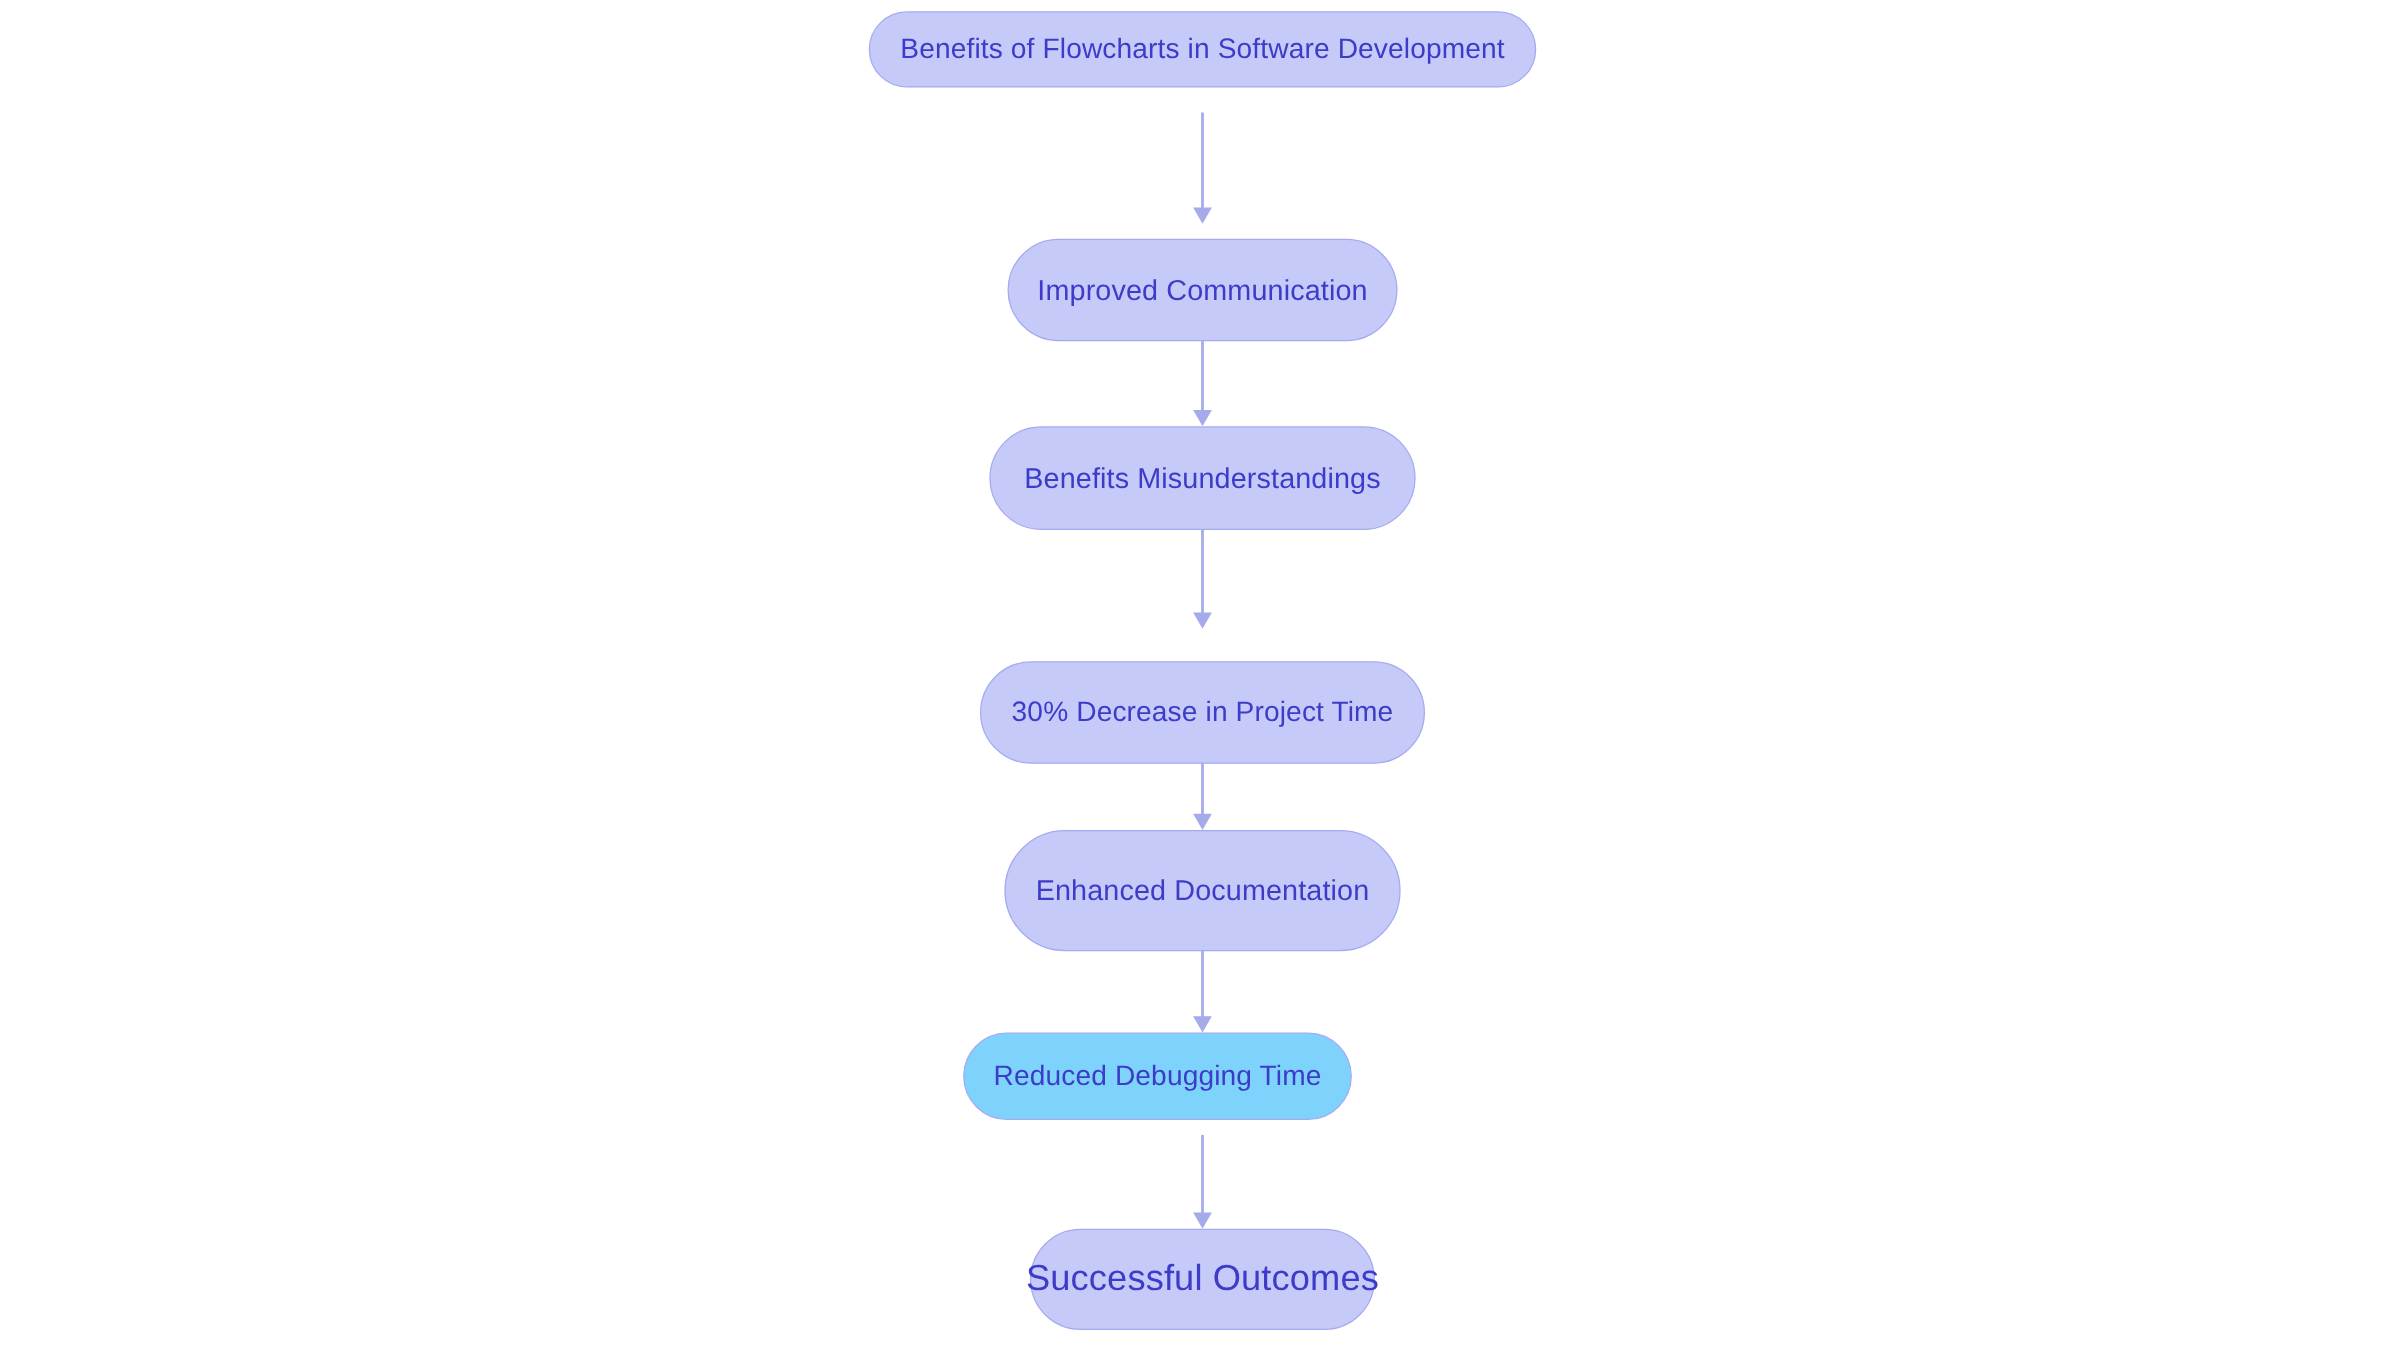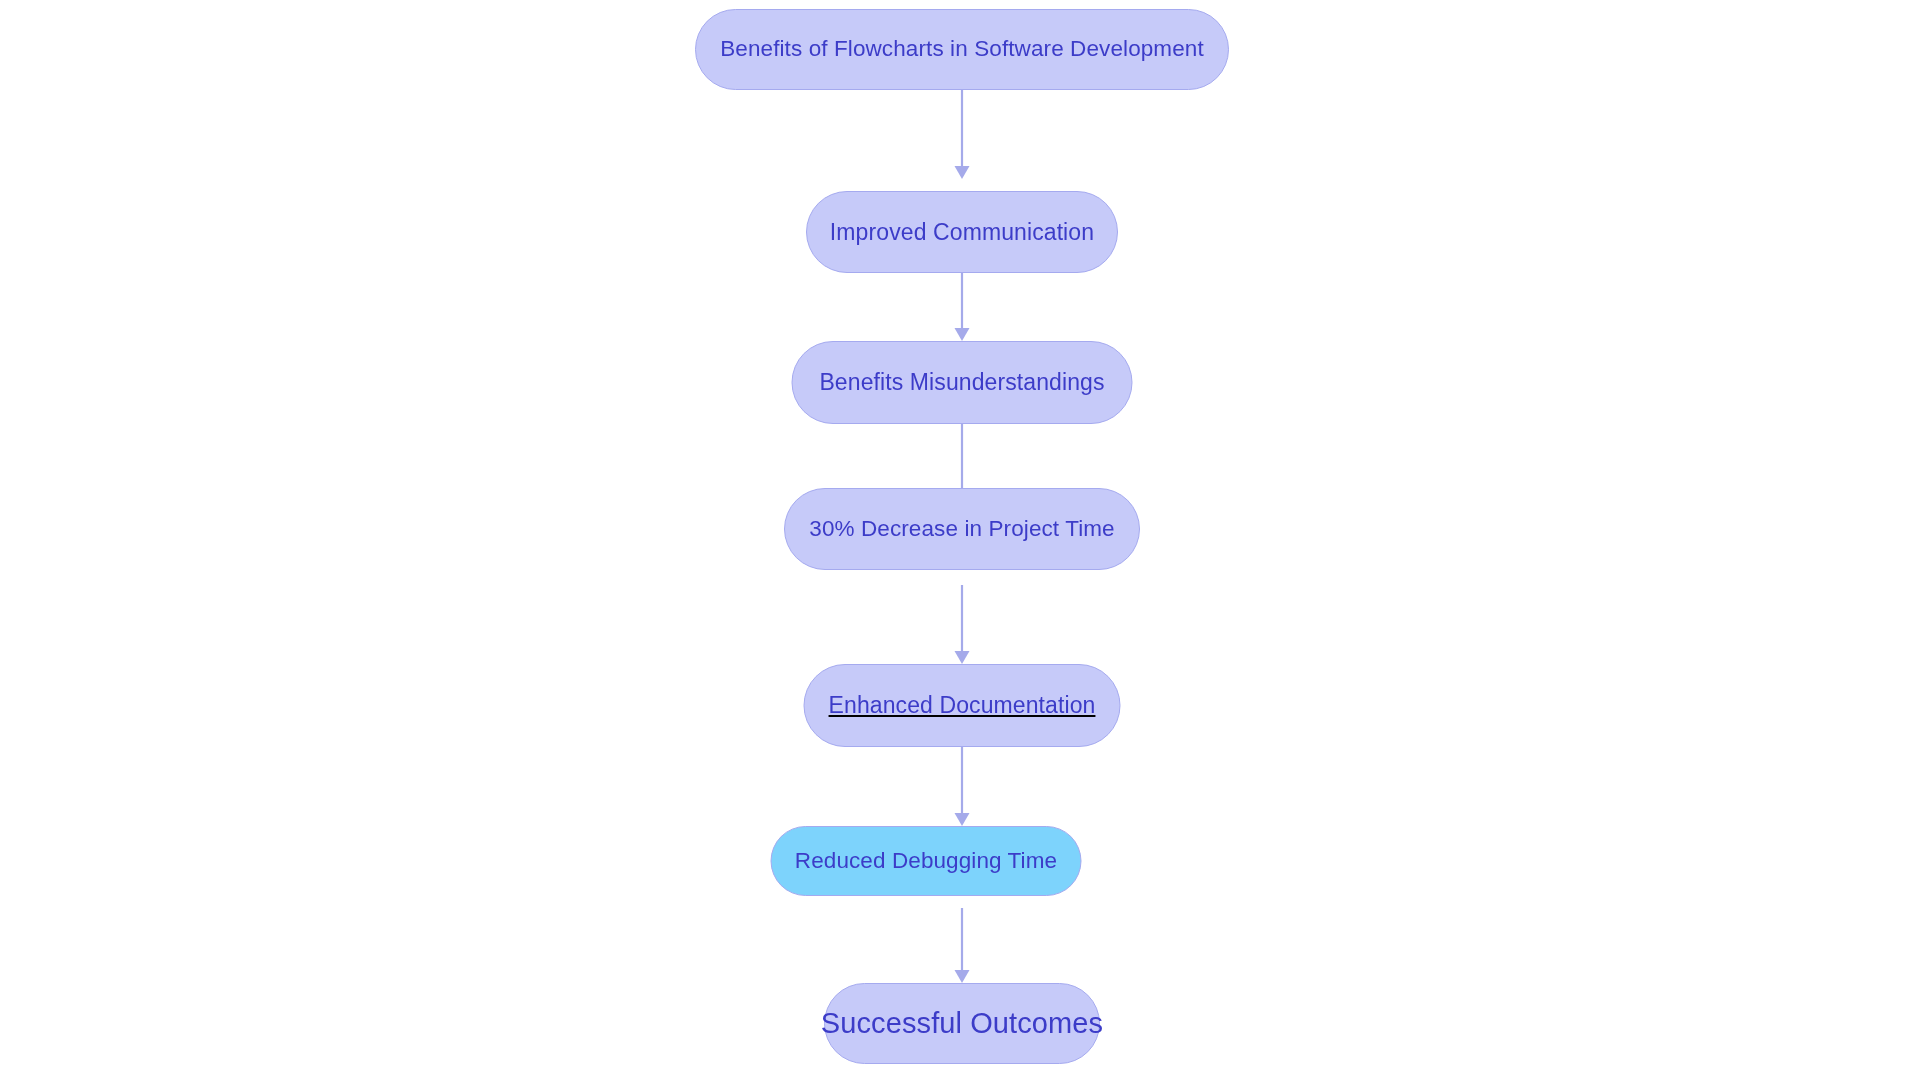--- a/index.html
+++ b/index.html
@@ -92,33 +92,33 @@
         <line x1="962" y1="747" x2="962" y2="814" stroke="#a5aaea" stroke-width="2.2"></line>
         <path d="M 954.5 813 L 969.5 813 L 962 826 Z" fill="#a5aaea"></path>
       </g>
       <g>
         <line x1="962" y1="908" x2="962" y2="971" stroke="#a5aaea" stroke-width="2.2"></line>
         <path d="M 954.5 970 L 969.5 970 L 962 983 Z" fill="#a5aaea"></path>
       </g>
     </svg>
 
   <div id="node-layer">
-      <div class="flow-node" style="left: 962px; top: 9px; width: 534px; height: 81px; background: rgb(198, 202, 249); border-color: rgb(165, 170, 239);">
+      <div class="flow-node" style="left: 962px; top: 9px; width: 534px; height: 61px; background: rgb(198, 202, 249); border-color: rgb(165, 170, 239);">
         <span class="flow-node-label" style="color: rgb(60, 60, 200); font-size: 22.5px;">Benefits of Flowcharts in Software Development</span>
       </div>
       <div class="flow-node" style="left: 962px; top: 179px; width: 312px; height: 82px; background: rgb(198, 202, 249); border-color: rgb(165, 170, 239); margin-top: 12px;">
         <span class="flow-node-label" style="color: rgb(60, 60, 200); font-size: 23px;">Improved Communication</span>
       </div>
       <div class="flow-node" style="left: 962px; top: 341px; width: 341px; height: 83px; background: rgb(198, 202, 249); border-color: rgb(165, 170, 239);">
         <span class="flow-node-label" style="color: rgb(60, 60, 200); font-size: 23px;">Benefits Misunderstandings</span>
       </div>
-      <div class="flow-node" style="left: 962px; top: 488px; width: 356px; height: 82px; background: rgb(198, 202, 249); border-color: rgb(165, 170, 239);">
+      <div class="flow-node" style="left: 962px; top: 529px; width: 356px; height: 82px; background: rgb(198, 202, 249); border-color: rgb(165, 170, 239);">
         <span class="flow-node-label" style="color: rgb(60, 60, 200); font-size: 22.5px;">30% Decrease in Project Time</span>
       </div>
-      <div class="flow-node" style="left: 962px; top: 664px; width: 317px; height: 83px; background: rgb(198, 202, 249); border-color: rgb(165, 170, 239); text-decoration: underline;">
+      <div class="flow-node" style="left: 962px; top: 664px; width: 317px; height: 97px; background: rgb(198, 202, 249); border-color: rgb(165, 170, 239);">
         <span class="flow-node-label" style="color: rgb(60, 60, 200); font-size: 23px;">Enhanced Documentation</span>
       </div>
       <div class="flow-node" style="left: 926px; top: 826px; width: 311px; height: 70px; background: #7dd3fc; border-color: rgb(165, 170, 239);">
         <span class="flow-node-label" style="color: rgb(60, 60, 200); font-size: 22.5px;">Reduced Debugging Time</span>
       </div>
       <div class="flow-node" style="left: 962px; top: 983px; width: 276px; height: 81px; background: rgb(198, 202, 249); border-color: rgb(165, 170, 239);">
         <span class="flow-node-label" style="color: rgb(60, 60, 200); font-size: 29px;">Successful Outcomes</span>
       </div>
     </div>
 

